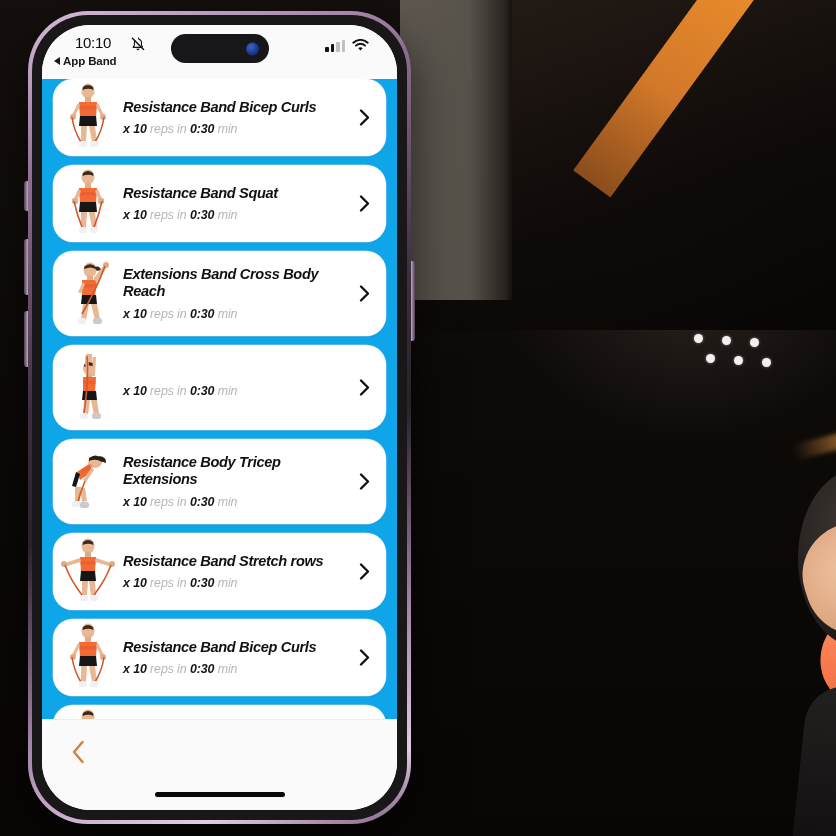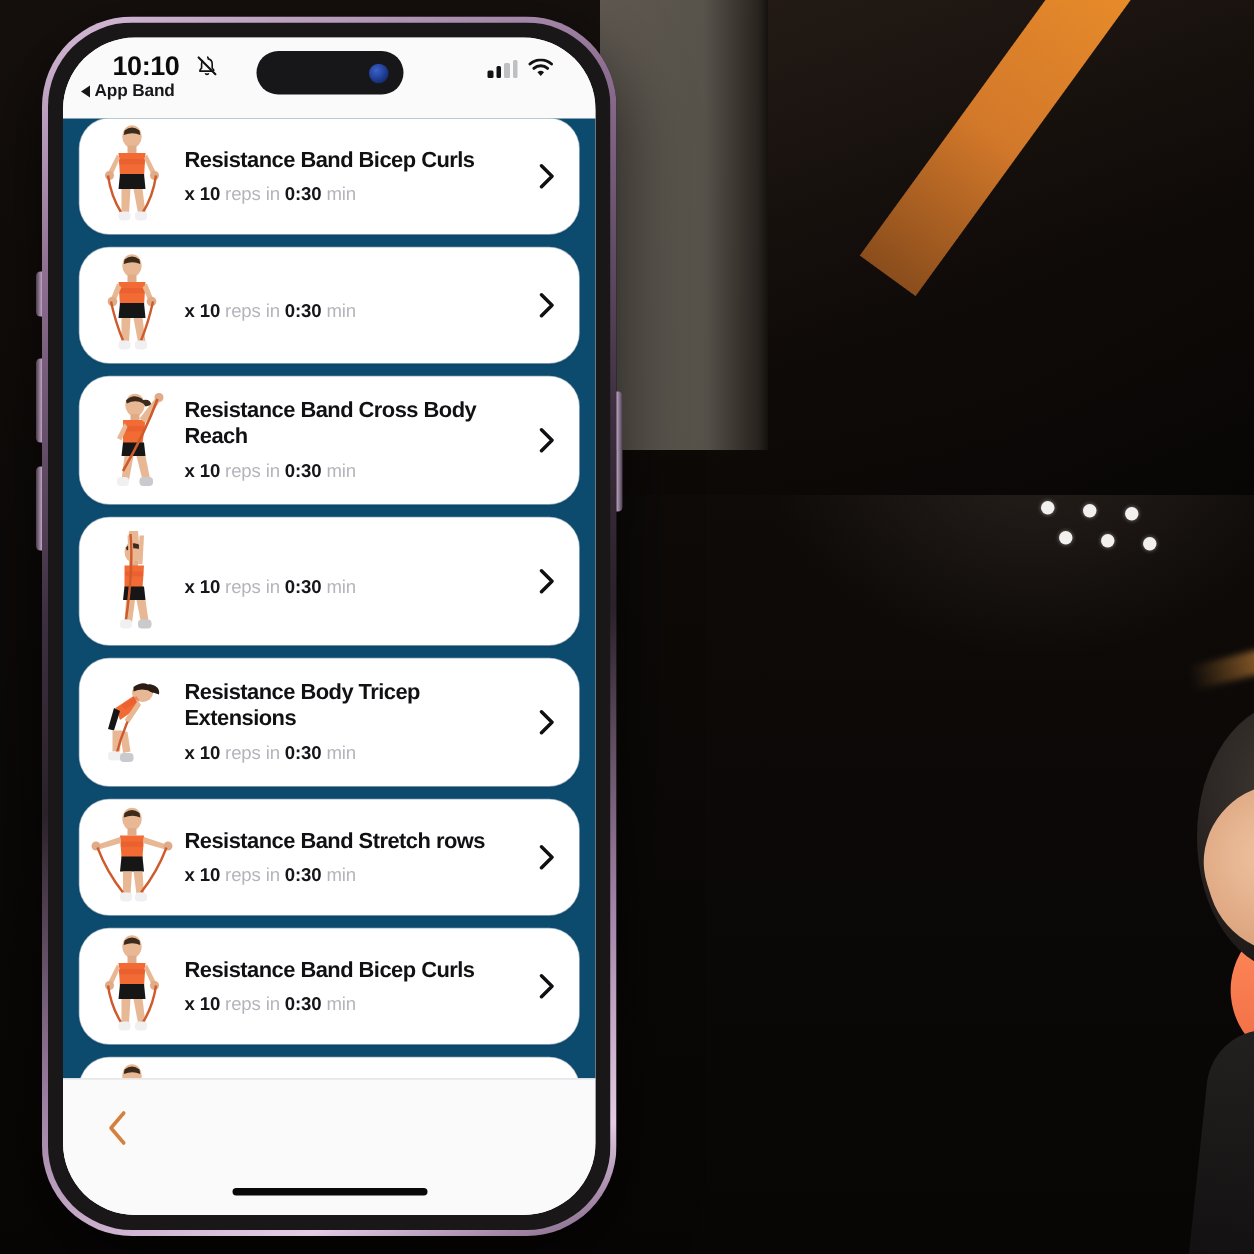--- a/index.html
+++ b/index.html
@@ -159,21 +159,21 @@
 
   
   .statusbar {
     position: relative;
     height: 54px;
     flex: 0 0 auto;
     background: #fafafb;
   }
   .sb-time {
     position: absolute; left: 33px; top: 9px;
-    font-size: 18px; font-weight: bold; color: #0b0b0c;
+    font-size: 15px; font-weight: normal; color: #0b0b0c;
     letter-spacing: -.3px;
   }
   .sb-mute {
     position: absolute; left: 88px; top: 11px; width: 16px; height: 16px;
   }
   .sb-backlabel {
     position: absolute; left: 12px; top: 30px;
     font-size: 11.5px; font-weight: bold; color: #17171a;
     display: flex; align-items: center; gap: 3px;
     letter-spacing: -.1px;
@@ -202,21 +202,22 @@
   .bars { display: flex; align-items: flex-end; gap: 2px; height: 12px; }
   .bars i { display: block; width: 3.5px; border-radius: 1px; background: #bfc0c4; }
   .bars i.on { background: #111214; }
 
   
   .list {
     flex: 1 1 auto;
     position: relative;
     overflow: hidden;
     padding: 0 11px;
-    background: #0c4a6e;
+    background: #0ea5e9;
+    font-style: italic;
   }
   .card {
     position: relative;
     display: flex;
     align-items: center;
     background: #ffffff;
     border-radius: 20px;
     margin-bottom: 9px;
     height: 77px;
     padding: 0 12px 0 6px;
@@ -407,20 +408,21 @@
               <path d="M21 34h16l1 10H20z" fill="#161616"></path>
               <path d="M22 44h6l-1 16h-5z" fill="#e8b894"></path>
               <path d="M30 44h6l2 16h-5z" fill="#e8b894"></path>
               <path d="M15 33q3 14 8 26" stroke="#cf5a2c" stroke-width="1.6" fill="none"></path>
               <path d="M43 33q-3 14-8 26" stroke="#cf5a2c" stroke-width="1.6" fill="none"></path>
               <rect x="20" y="59" width="8" height="6" rx="2.5" fill="#f0f0f2"></rect>
               <rect x="31" y="59" width="8" height="6" rx="2.5" fill="#f0f0f2"></rect>
             </svg>
           </div>
           <div class="card-text">
+            <div class="card-title">Resistance Band Squat</div>
             <div class="card-sub">
               <b>x 10</b>
               <span>reps in</span>
               <b>0:30</b>
               <span>min</span>
             </div>
           </div>
           <div class="chev">
             <svg width="11" height="17" viewBox="0 0 11 17">
                 <path d="M2 1.5 9 8.5 2 15.5" fill="none" stroke="#111114" stroke-width="2.3" stroke-linecap="round" stroke-linejoin="round"></path>
@@ -442,21 +444,21 @@
               <path d="M24 24 19 34l3 1.5 4-9z" fill="#e8b894"></path>
               <path d="M23 37h14l1 9H22z" fill="#161616"></path>
               <path d="M24 46h6l-3 16h-5z" fill="#e8b894"></path>
               <path d="M32 46h6l3 15-5 1z" fill="#e8b894"></path>
               <path d="M46 8q-8 22-23 48" stroke="#cf5a2c" stroke-width="1.7" fill="none"></path>
               <rect x="19" y="60" width="8" height="6" rx="2.5" fill="#f0f0f2"></rect>
               <rect x="34" y="60" width="9" height="6" rx="2.5" fill="#c9cacd"></rect>
             </svg>
           </div>
           <div class="card-text">
-            <div class="card-title">Resistance Band Cross Body Reach</div>
+            <div class="card-title">Extensions Band Cross Body Reach</div>
             <div class="card-sub">
               <b>x 10</b>
               <span>reps in</span>
               <b>0:30</b>
               <span>min</span>
             </div>
           </div>
           <div class="chev">
             <svg width="11" height="17" viewBox="0 0 11 17">
                 <path d="M2 1.5 9 8.5 2 15.5" fill="none" stroke="#111114" stroke-width="2.3" stroke-linecap="round" stroke-linejoin="round"></path>

